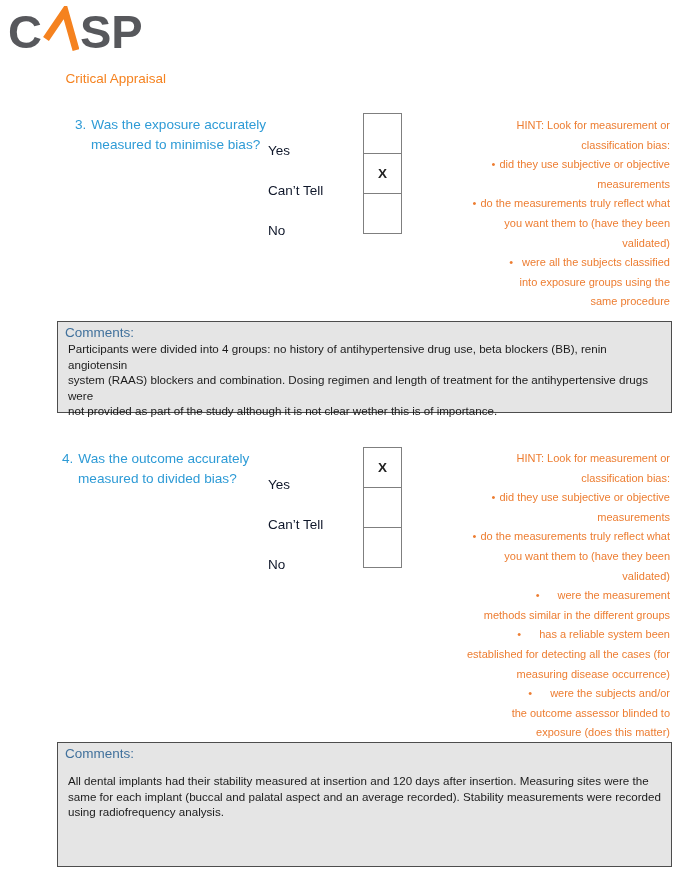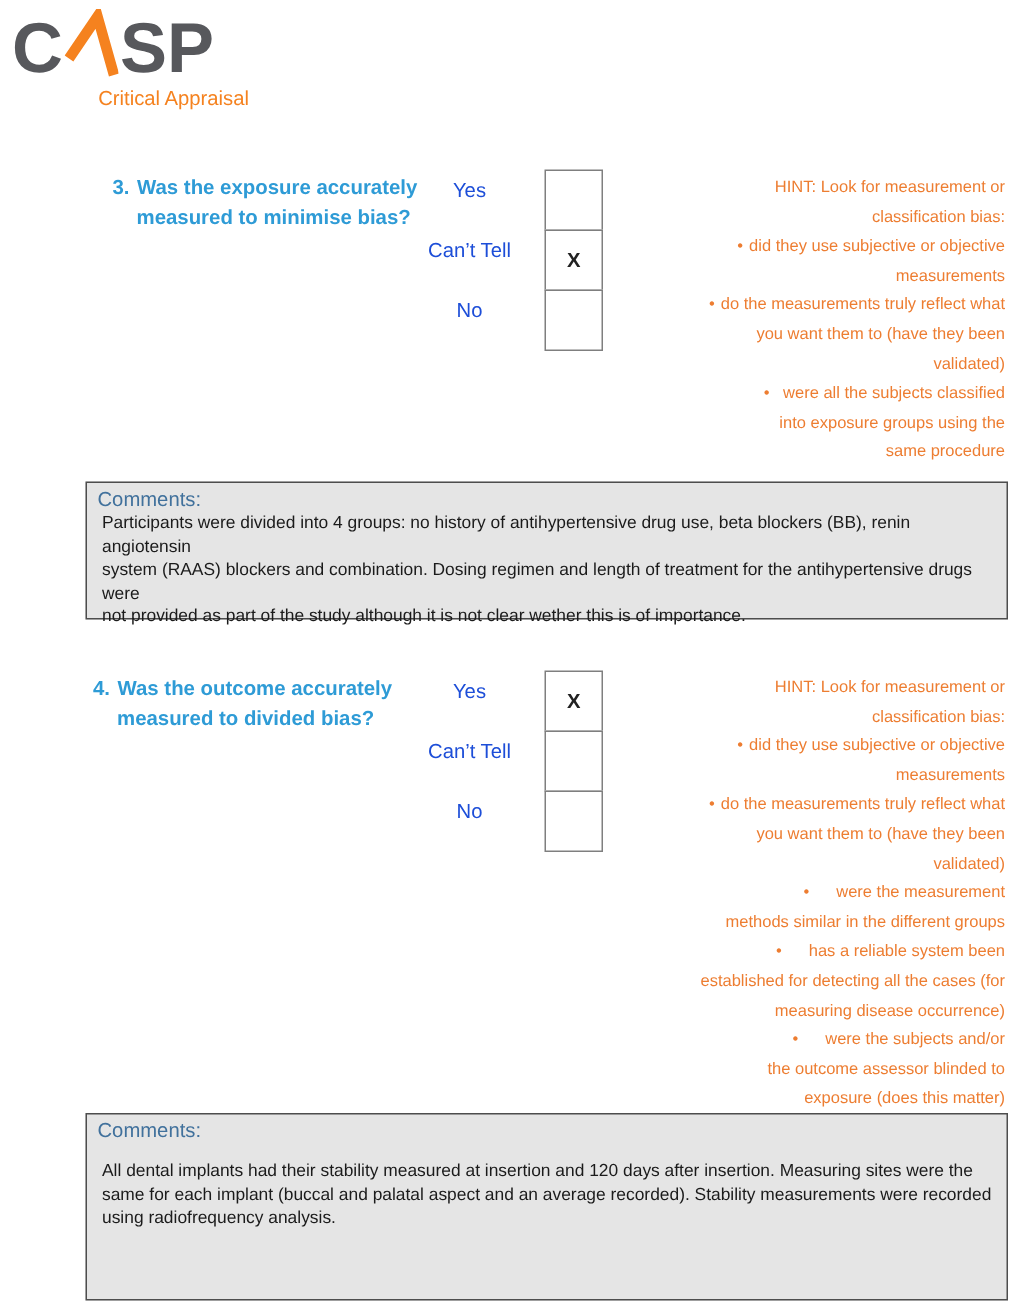--- a/index.html
+++ b/index.html
@@ -4,34 +4,34 @@
 <style>
   html,body{margin:0;padding:0;background:#fff;}
   .page{position:relative;width:677px;height:873px;background:#ffffff;overflow:hidden;
         font-family:"Liberation Sans",sans-serif;}
 
   
   .logo{position:absolute;left:8px;top:6px;}
   .logo-word{display:flex;align-items:flex-end;font-weight:700;font-size:47px;
              line-height:0.92;color:#57585C;}
   .logo-a{margin:0 1px 1px 1px;display:block;}
-  .logo-sub{margin-top:3px;width:158px;text-align:right;color:#F5821F;
+  .logo-sub{margin-top:16px;width:158px;text-align:right;color:#F5821F;
             font-size:13.5px;line-height:1.42;}
 
   
   .qtext{position:absolute;width:256px;color:#2E9BD6;font-size:13.6px;line-height:20px;
-         padding-left:16px;text-indent:-16px;font-weight:bold;}
+         padding-left:16px;text-indent:-16px;}
   .qtext .qbody{white-space:pre-line;}
   .qnum{margin-right:5px;}
   #q3-text{left:75px;top:115px;}
   #q4-text{left:62px;top:449px;}
 
   
-  .optlabel{position:absolute;left:268px;width:90px;text-align:center;color:#1d4ed8;
-            font-size:13.5px;line-height:18px;}
+  .optlabel{position:absolute;left:268px;width:90px;text-align:left;color:#0f172a;
+            font-size:13.5px;line-height:18px;margin-top:24px;}
   #q3-l0{top:118px}#q3-l1{top:158px}#q3-l2{top:198px}
   #q4-l0{top:452px}#q4-l1{top:492px}#q4-l2{top:532px}
 
   
   .cstack{position:absolute;left:363px;}
   #q3-boxes{top:113px}
   #q4-boxes{top:447px}
   .cbox{width:37px;height:39px;border:1px solid #7f7f7f;background:#fff;
         display:flex;align-items:center;justify-content:center;
         font-size:13.5px;font-weight:700;color:#222;}

